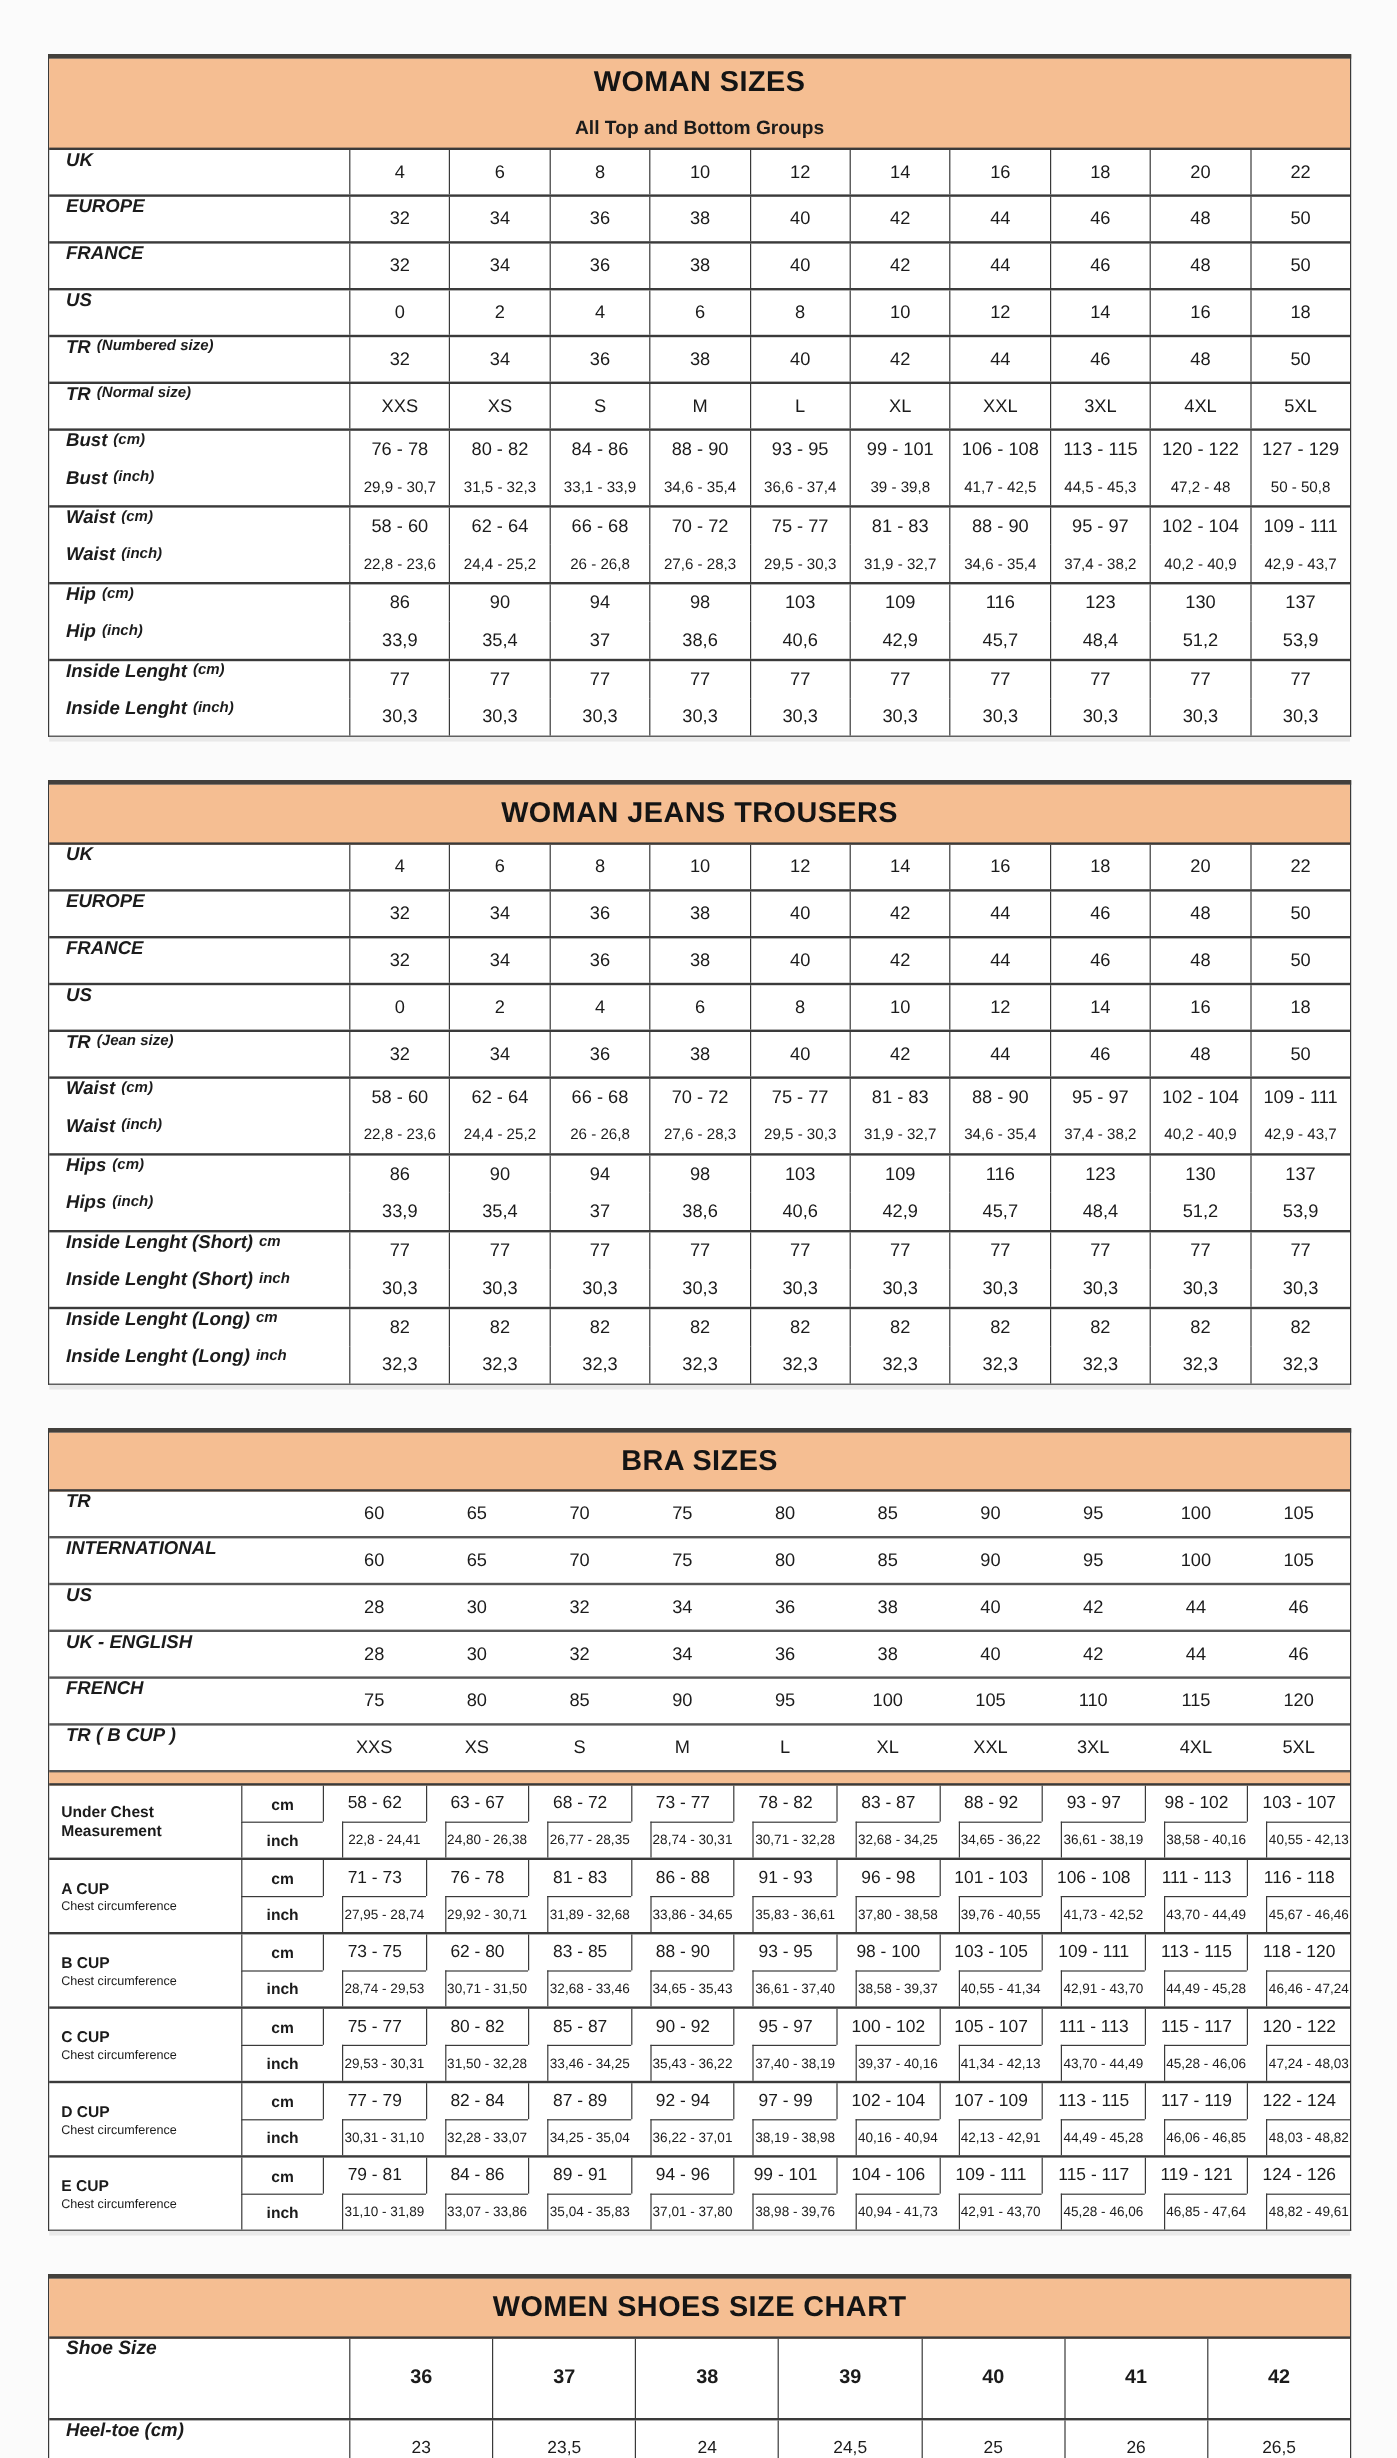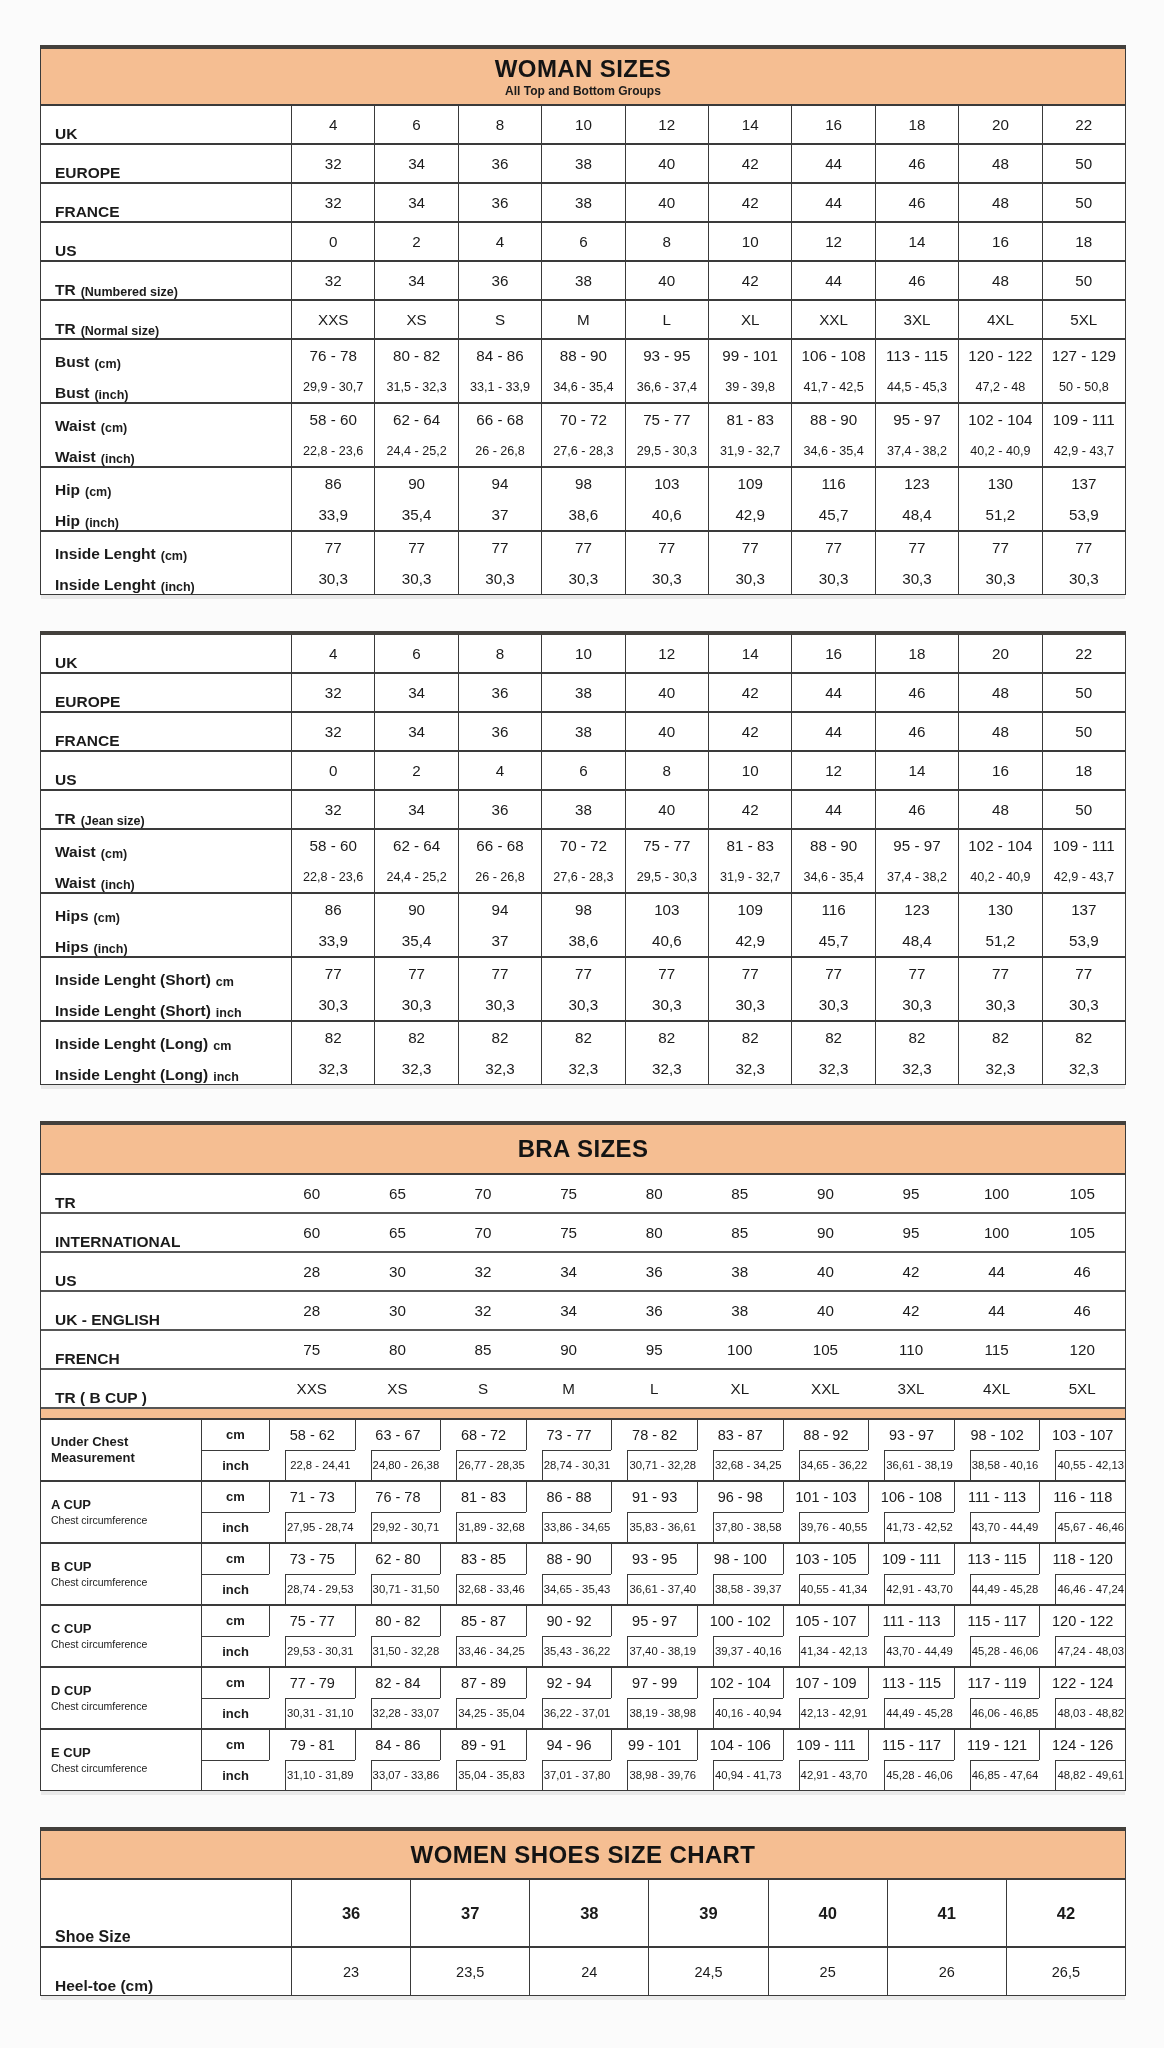--- a/index.html
+++ b/index.html
@@ -31,41 +31,42 @@
     border-bottom:2.6px solid var(--line);
   }
   .tbl-title{
     font-size:24px;
     font-weight:800;
     letter-spacing:.4px;
     color:#141414;
     line-height:1.1;
   }
   .tbl-sub{
-    font-size:12px;
+    font-size:16px;
     font-weight:700;
-    margin-top:2px;
+    margin-top:17px;
   }
   .tbl-header.plain{padding:11px 4px 10px;}
   
   .tbody .block + .block{border-top:2.4px solid var(--line);}
   .trow{
     display:grid;
     min-height:37px;
     align-items:stretch;
   }
   .pair .trow{min-height:31px;}
   .lcell{
     display:flex;
-    align-items:flex-end;
+    align-items:flex-start;
     padding-left:14px;
     gap:5px;
     font-weight:700;
     font-size:15.5px;
     white-space:nowrap;
+    font-style:italic;
   }
   .lab-note{font-weight:700;font-size:12.5px;}
   .vcell{
     display:flex;
     align-items:center;
     justify-content:center;
     font-size:15.2px;
     font-weight:400;
     border-left:1.5px solid var(--line);
     text-align:center;
@@ -362,20 +363,23 @@
             <div class="vcell">30,3</div>
             <div class="vcell">30,3</div>
             <div class="vcell">30,3</div>
             <div class="vcell">30,3</div>
           </div>
         </div>
       </div>
   </section>
 
   <section class="size-table">
+    <div class="tbl-header plain">
+      <div class="tbl-title">WOMAN JEANS TROUSERS</div>
+    </div>
     <div class="tbody" id="wj-body">
         <div class="block">
           <div class="trow" style="grid-template-columns: 250px repeat(10, 1fr);">
             <div class="lcell">
               <span class="lab-main">UK</span>
             </div>
             <div class="vcell">4</div>
             <div class="vcell">6</div>
             <div class="vcell">8</div>
             <div class="vcell">10</div>

